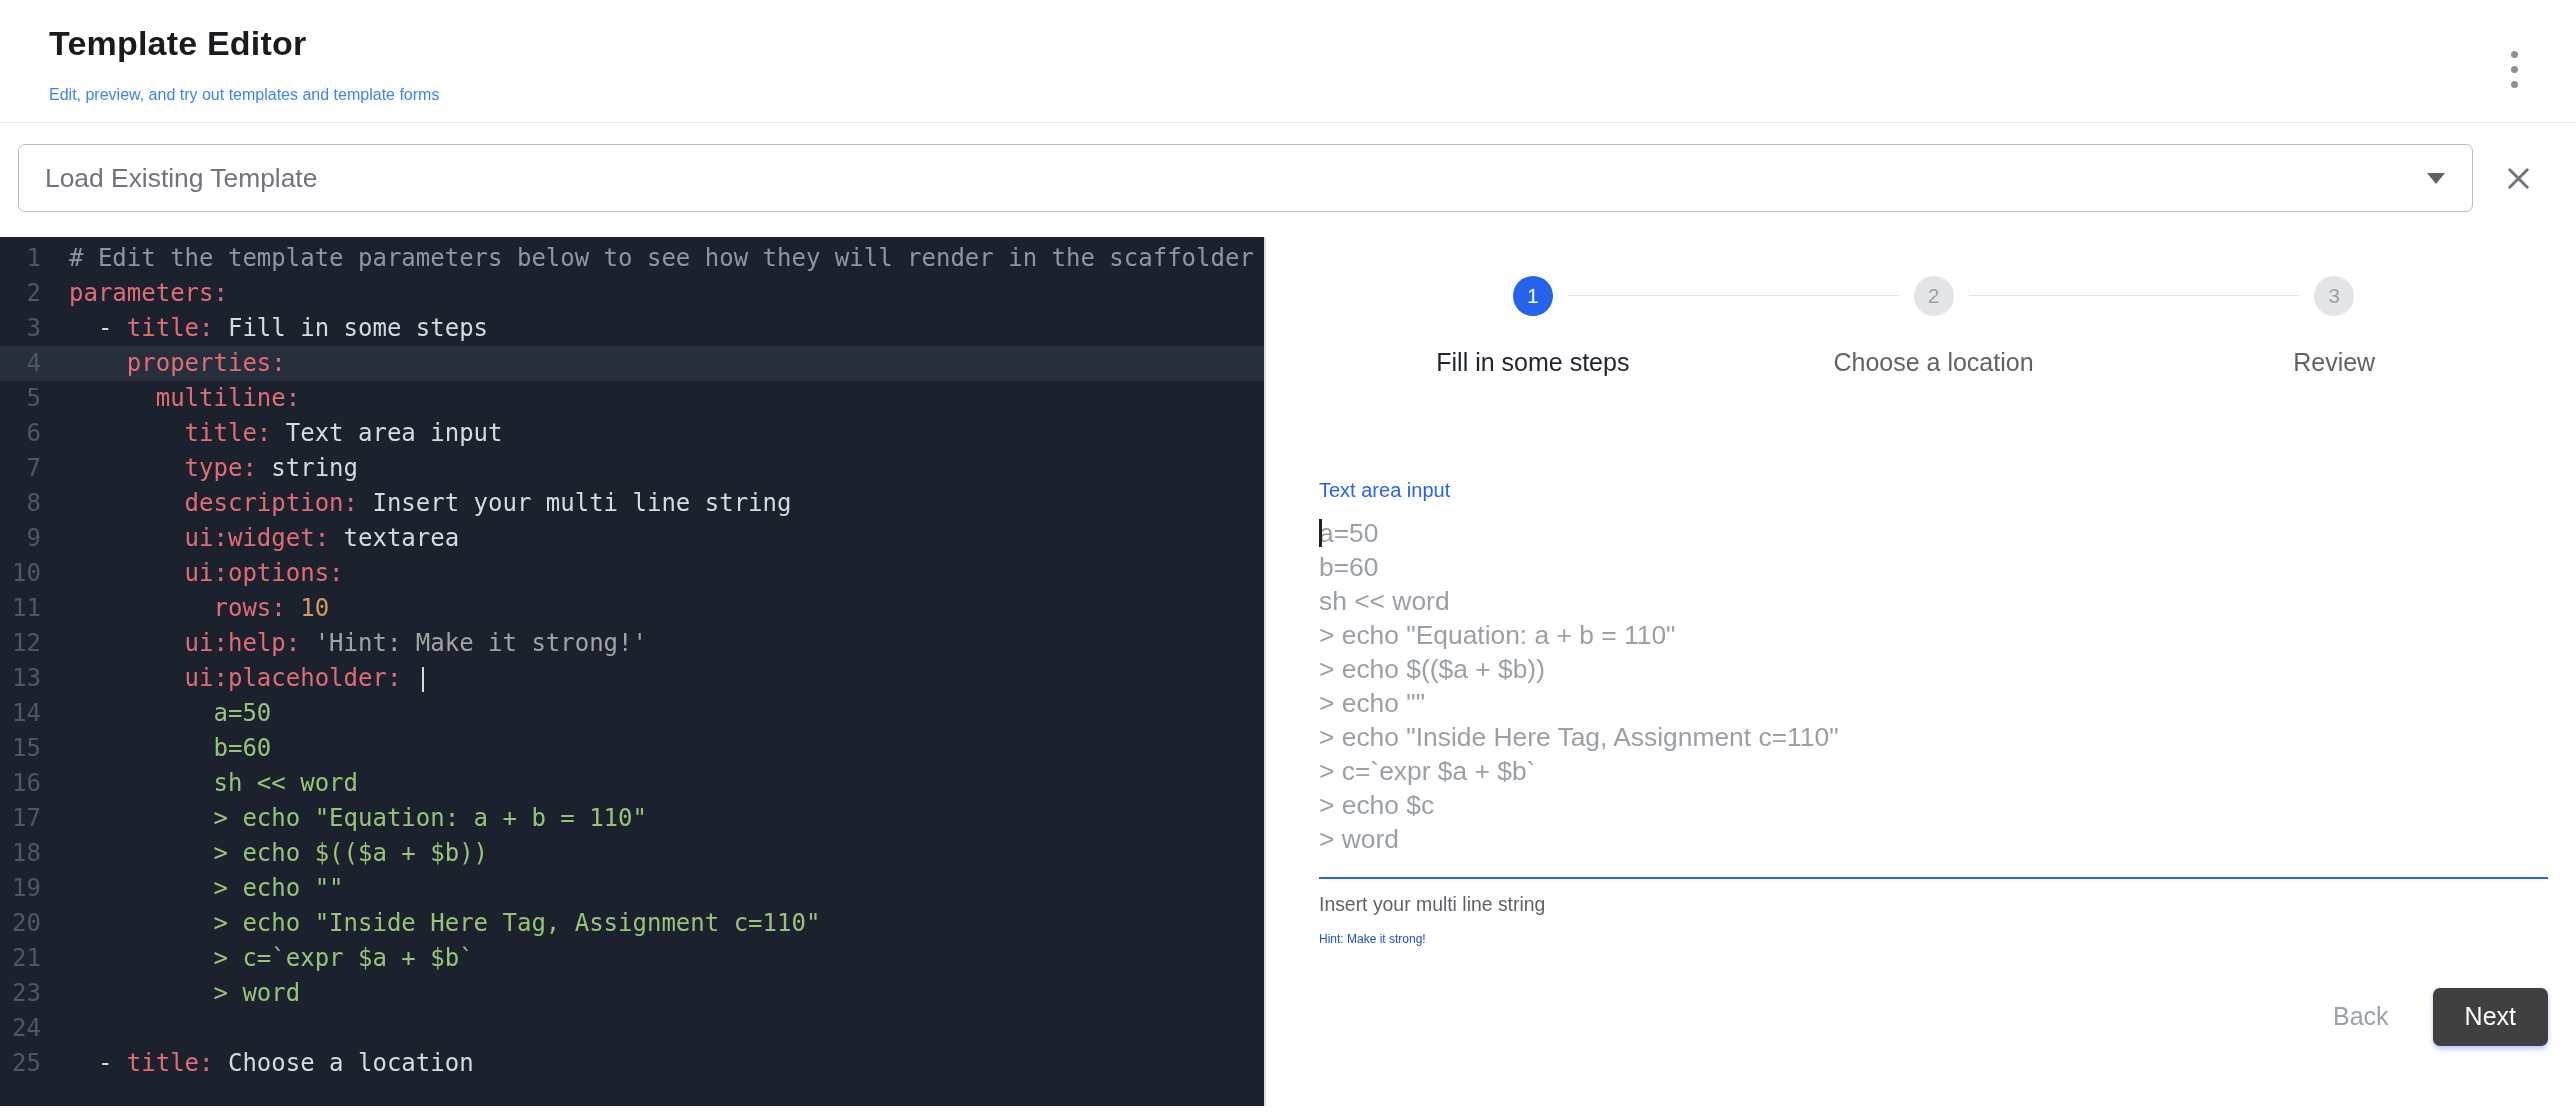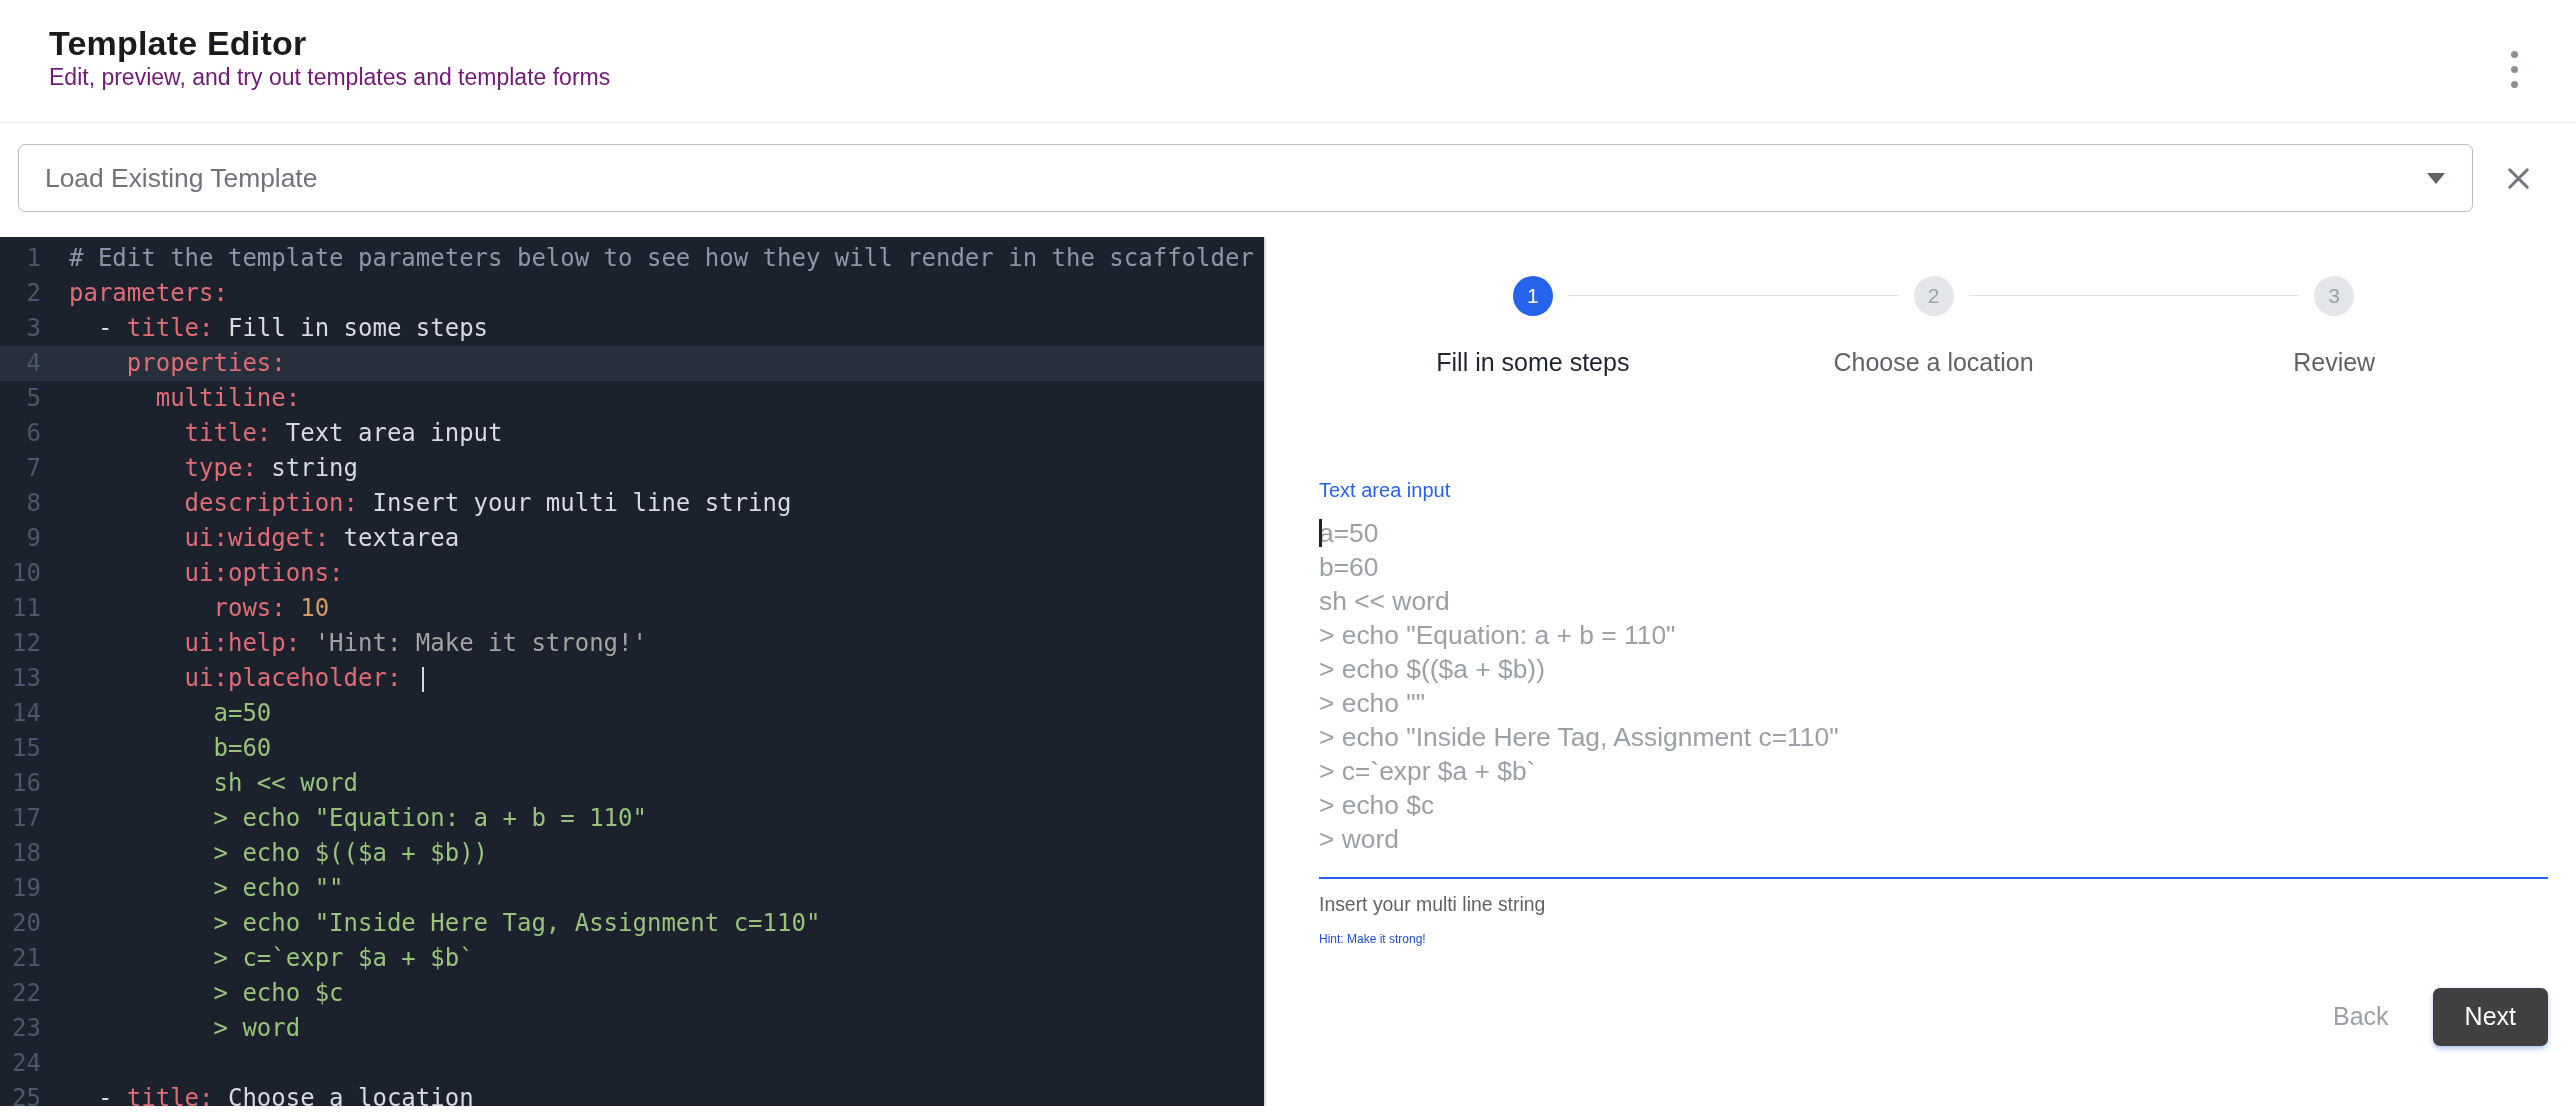--- a/index.html
+++ b/index.html
@@ -3,21 +3,21 @@
 <meta charset="utf-8">
 <style>
   * { margin:0; padding:0; box-sizing:border-box; }
   html,body { width:2576px; height:1113px; overflow:hidden; background:#ffffff;
               font-family:"Liberation Sans", sans-serif; }
 
   
   .header { height:123px; display:flex; justify-content:space-between; align-items:flex-start;
             padding:24px 39px 0 49px; border-bottom:1.8px solid #e9e9ee; }
   .page-title { font-size:34px; font-weight:700; color:#1b1b1f; letter-spacing:0.2px; }
-  .page-subtitle { margin-top:1px; font-size:23px; color:#701a75; }
+  .page-subtitle { margin-top:23px; font-size:16px; color:#3b82f6; }
   .kebab { width:46px; height:67px; margin-top:12.3px; display:flex; flex-direction:column;
            align-items:center; justify-content:center; gap:8px; cursor:pointer; background:none; border:none; }
   .kebab i { width:7px; height:7px; border-radius:50%; background:#8a8f98; }
 
   
   .load-row { display:flex; align-items:center; padding:21px 26.4px 25px 17.6px; gap:14px; }
   .select { flex:1; height:68px; border:1.8px solid #b9bdc4; border-radius:7px; display:flex;
             align-items:center; padding:0 26.4px; cursor:pointer; background:#fff; }
   .select .value { flex:1; font-size:26.4px; color:#6f737b; }
   .caret-icon { width:0; height:0; border-left:9.7px solid transparent; border-right:9.7px solid transparent;
@@ -118,21 +118,20 @@
         <div class="cl"><span class="ln">12</span><span class="lc"><span class="tok-v">        </span><span class="tok-k">ui:help:</span><span class="tok-s"> 'Hint: Make it strong!'</span></span></div>
         <div class="cl"><span class="ln">13</span><span class="lc"><span class="tok-v">        </span><span class="tok-k">ui:placeholder:</span><span class="tok-v"> |</span></span></div>
         <div class="cl"><span class="ln">14</span><span class="lc"><span class="tok-b">          a=50</span></span></div>
         <div class="cl"><span class="ln">15</span><span class="lc"><span class="tok-b">          b=60</span></span></div>
         <div class="cl"><span class="ln">16</span><span class="lc"><span class="tok-b">          sh &lt;&lt; word</span></span></div>
         <div class="cl"><span class="ln">17</span><span class="lc"><span class="tok-b">          &gt; echo "Equation: a + b = 110"</span></span></div>
         <div class="cl"><span class="ln">18</span><span class="lc"><span class="tok-b">          &gt; echo $(($a + $b))</span></span></div>
         <div class="cl"><span class="ln">19</span><span class="lc"><span class="tok-b">          &gt; echo ""</span></span></div>
         <div class="cl"><span class="ln">20</span><span class="lc"><span class="tok-b">          &gt; echo "Inside Here Tag, Assignment c=110"</span></span></div>
         <div class="cl"><span class="ln">21</span><span class="lc"><span class="tok-b">          &gt; c=`expr $a + $b`</span></span></div>
-        <div class="cl"><span class="ln">22</span><span class="lc"><span class="tok-b">          &gt; echo $c</span></span></div>
         <div class="cl"><span class="ln">23</span><span class="lc"><span class="tok-b">          &gt; word</span></span></div>
         <div class="cl"><span class="ln">24</span><span class="lc"></span></div>
         <div class="cl"><span class="ln">25</span><span class="lc"><span class="tok-v">  - </span><span class="tok-k">title:</span><span class="tok-v"> Choose a location</span></span></div>
       </div>
 
     <div class="divider"></div>
 
     <div class="preview">
 
       <div class="stepper" id="stepper">

